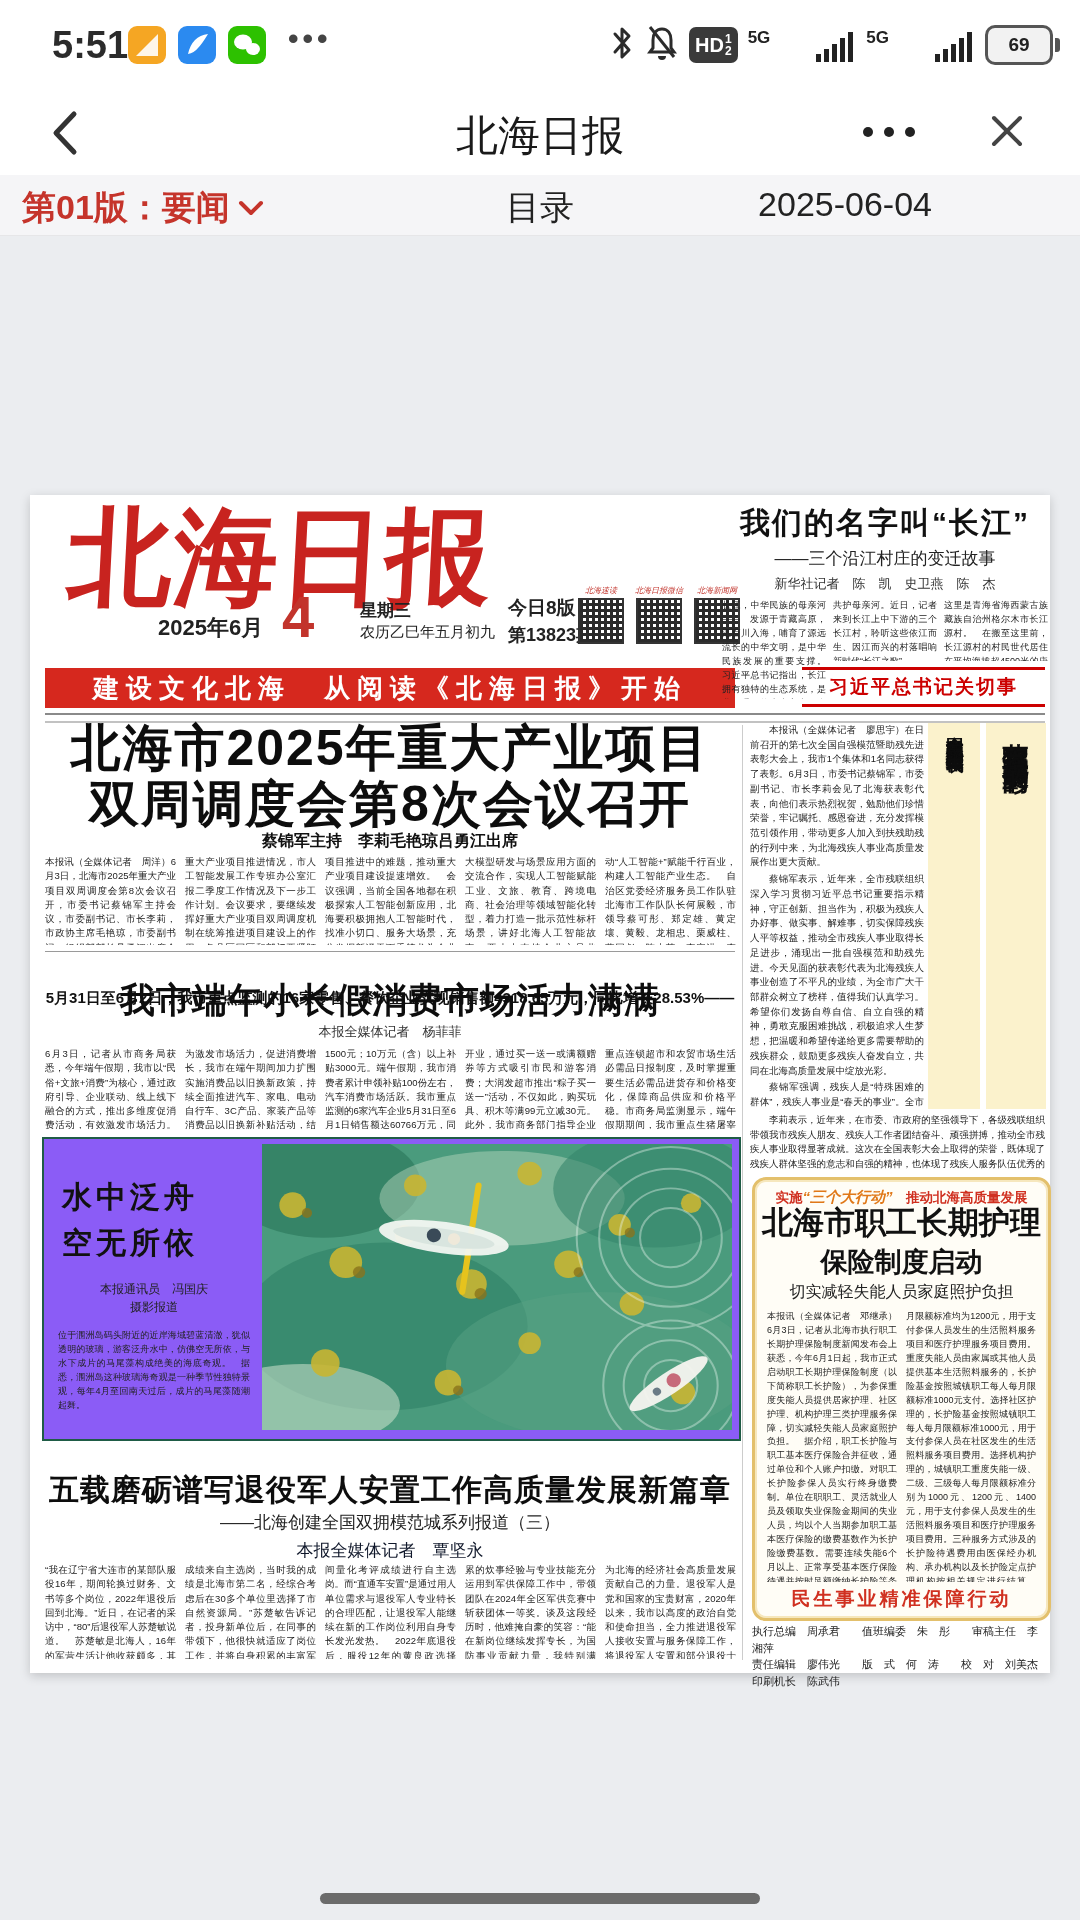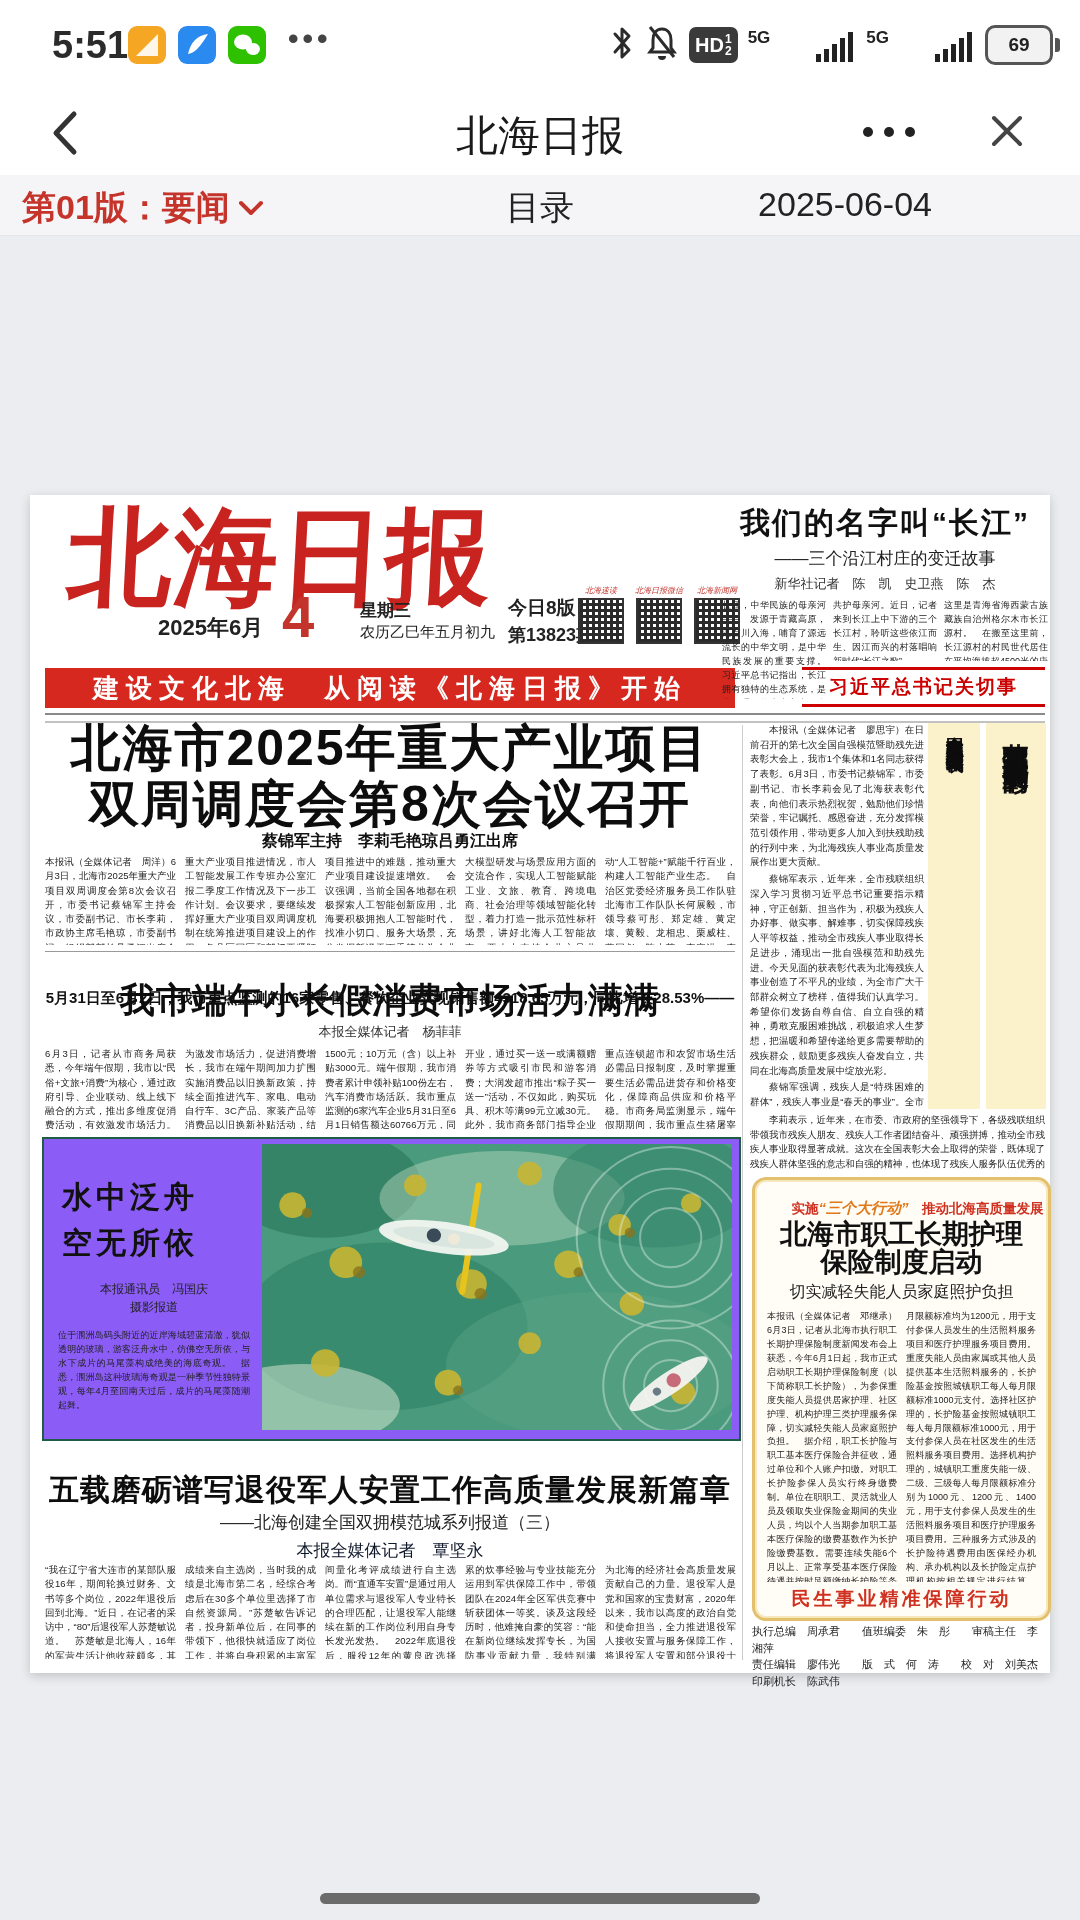--- a/index.html
+++ b/index.html
@@ -87,23 +87,23 @@
   .meet-narrow p,.meet-wide p{margin:0 0 2px 0;text-indent:2em;}
   .vstrip{top:228px;height:386px;background:#fbf2cc;display:flex;justify-content:center;}
   .vs-sub{left:898px;width:52px;}
   .vs-main{left:956px;width:60px;}
   .vtext{writing-mode:vertical-rl;text-orientation:upright;font-weight:900;color:#0d0d0d;line-height:1;}
   .vs-sub .vtext{font-size:17.5px;letter-spacing:1px;}
   .vs-main .vtext{font-size:26px;letter-spacing:2px;}
   .meet-wide{left:720px;top:618px;width:295px;height:58px;overflow:hidden;font-size:9.5px;line-height:1.55;color:#1c1c1c;text-align:justify;}
   
   .insbox{left:722px;top:682px;width:293px;height:438px;border:3px solid #e3c06c;border-radius:14px;background:#fffdf6;box-shadow:inset 0 0 0 2px #f6e7bd;}
-  .ins-banner{left:0;top:19px;width:100%;text-align:center;font-size:13.5px;font-weight:800;color:#d03020;padding-left:16px;}
+  .ins-banner{left:0;top:8px;width:100%;text-align:center;font-size:13.5px;font-weight:800;color:#d03020;}
   .ins-banner .mid{color:#e07818;font-style:italic;font-size:15px;}
-  .ins-t1{left:0;top:36px;width:100%;text-align:center;font-size:27px;font-weight:900;color:#111;}
+  .ins-t1{left:0;top:22px;width:100%;text-align:center;font-size:31px;font-weight:900;color:#111;}
   .ins-t2{left:0;top:64px;width:100%;text-align:center;font-size:27px;font-weight:900;color:#111;}
   .ins-sub{left:0;top:102px;width:100%;text-align:center;font-size:16px;color:#222;}
   .ins-cols{left:12px;top:130px;width:269px;display:flex;gap:9px;}
   .ins-col{width:130px;height:272px;font-size:9px;line-height:1.55;color:#222;text-align:justify;overflow:hidden;}
   .ins-foot{left:0;top:406px;width:100%;text-align:center;font-size:19px;font-weight:900;color:#d03020;letter-spacing:3px;}
   .credits{left:722px;top:1128px;width:293px;font-size:11px;line-height:1.5;color:#222;}
   
   .homebar{left:320px;top:1893px;width:440px;height:11px;border-radius:6px;background:#6b6b6b;}
 </style>
 </head>

